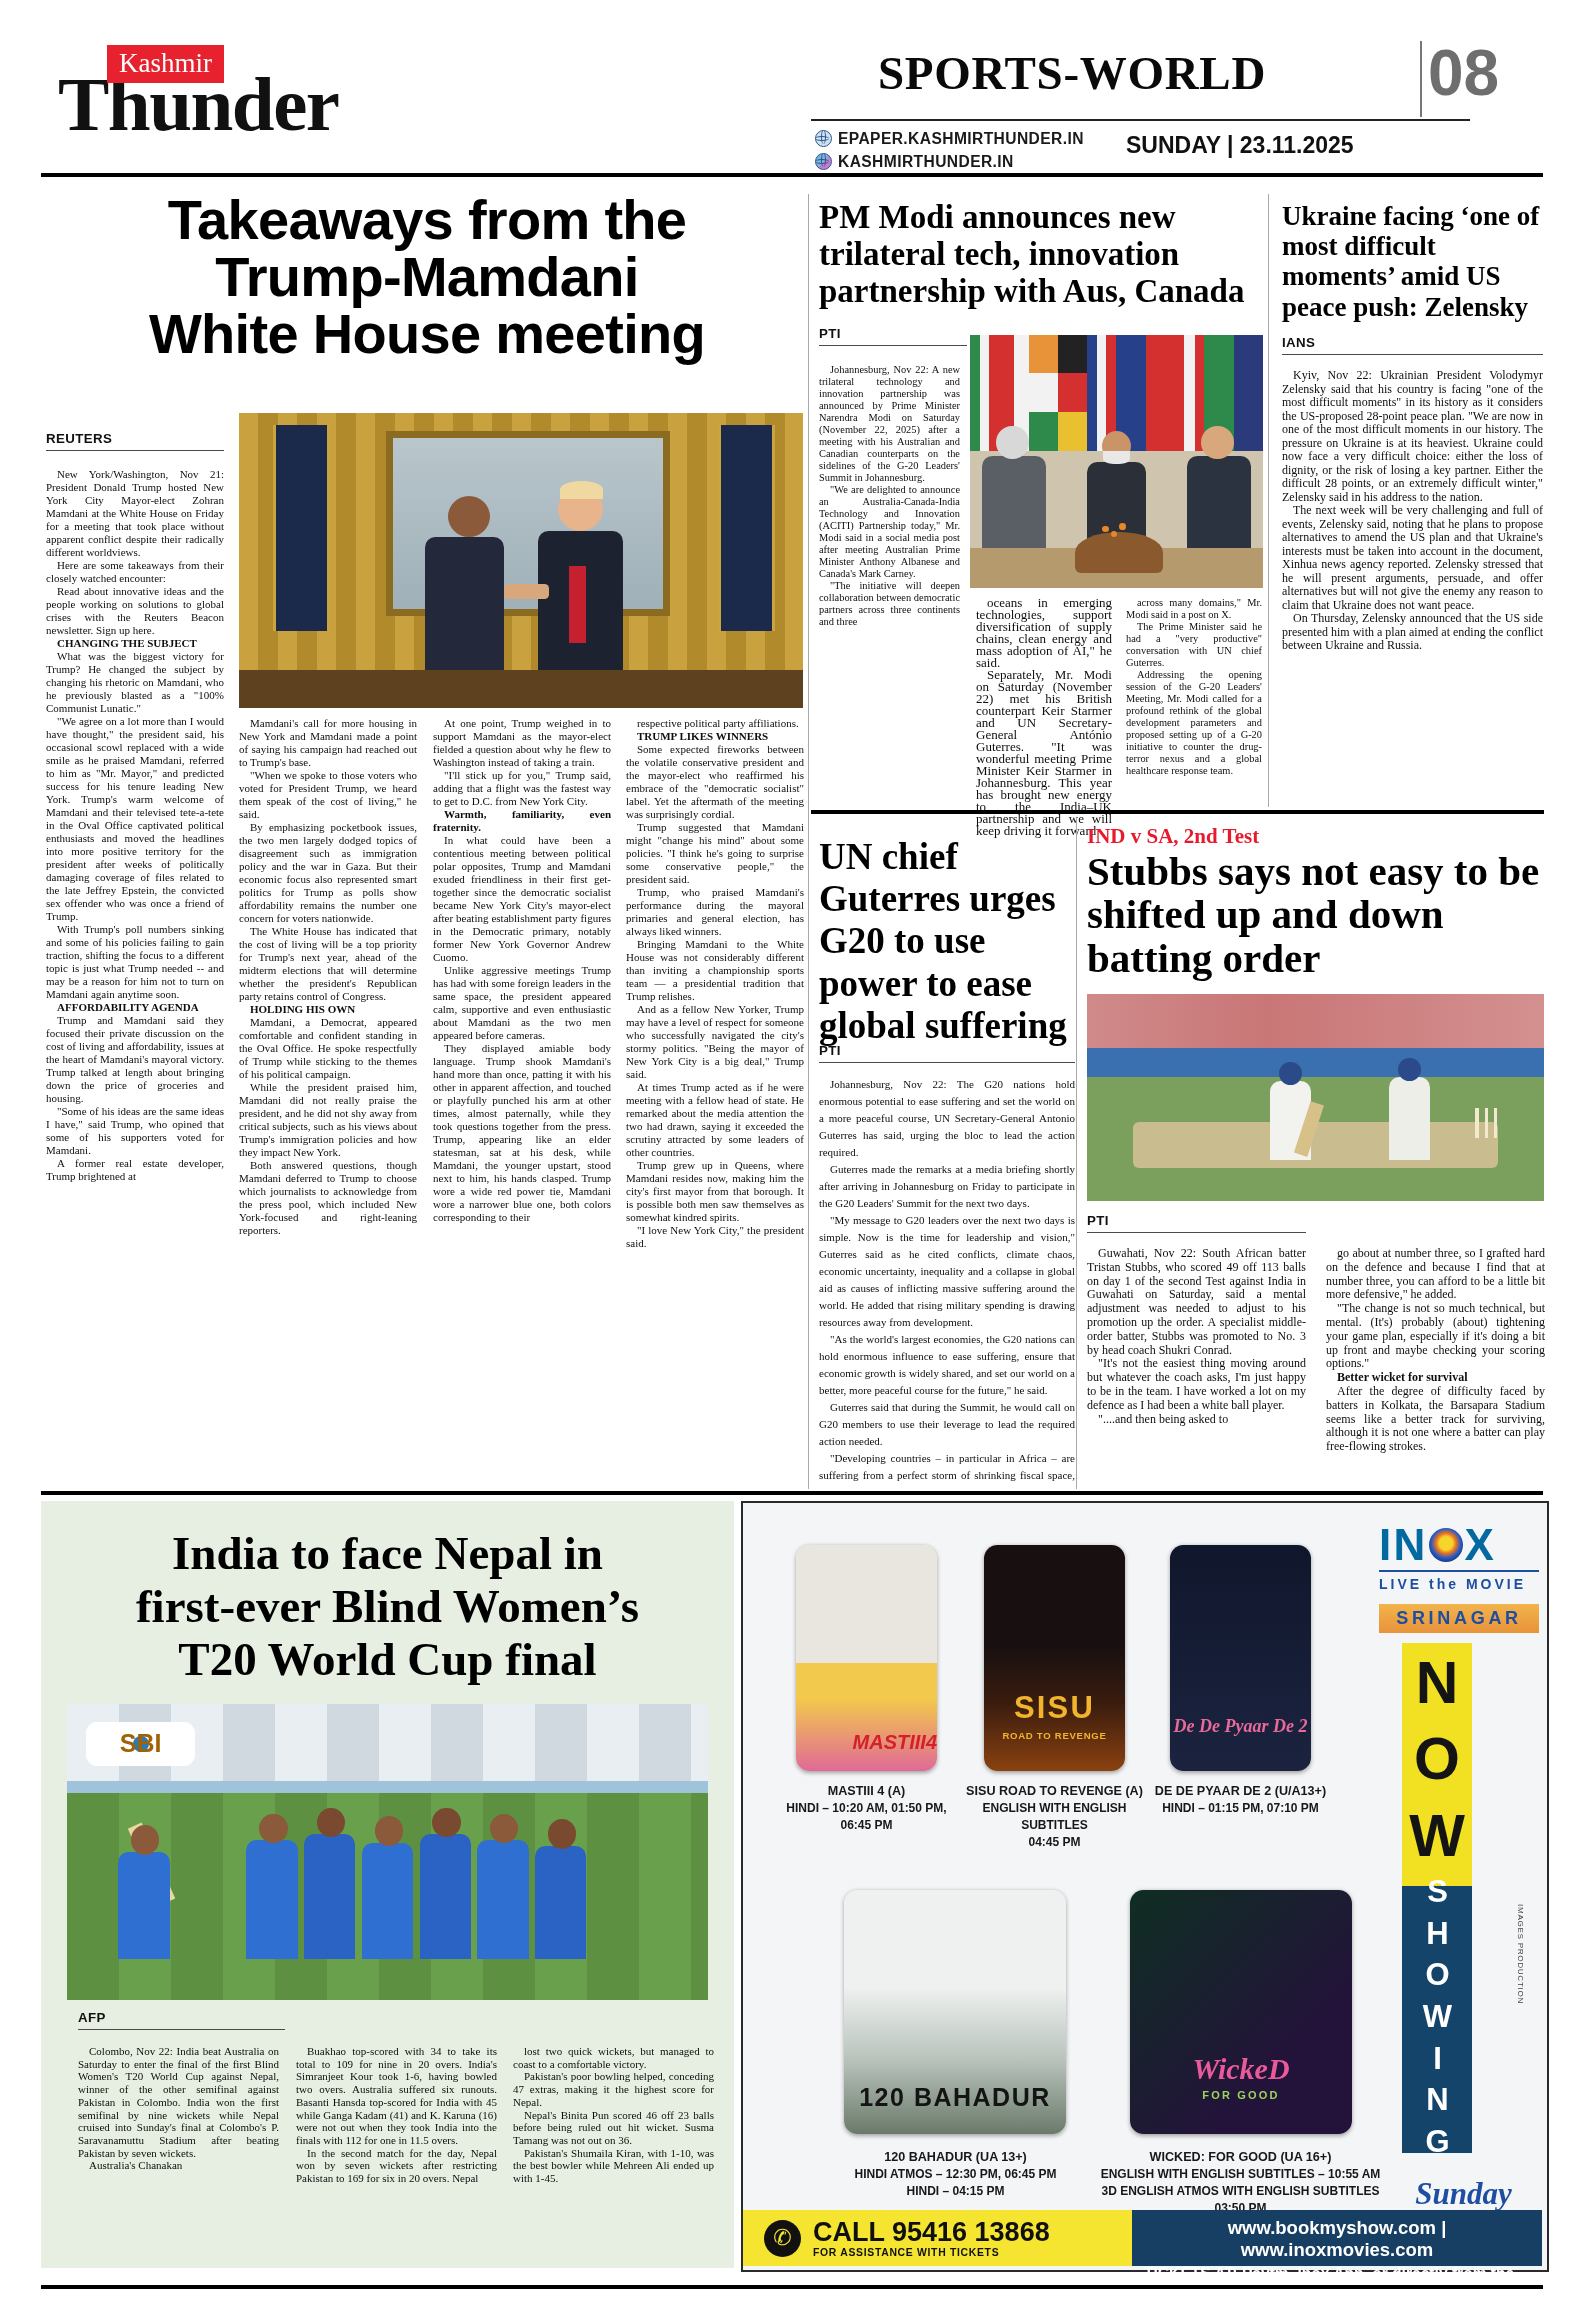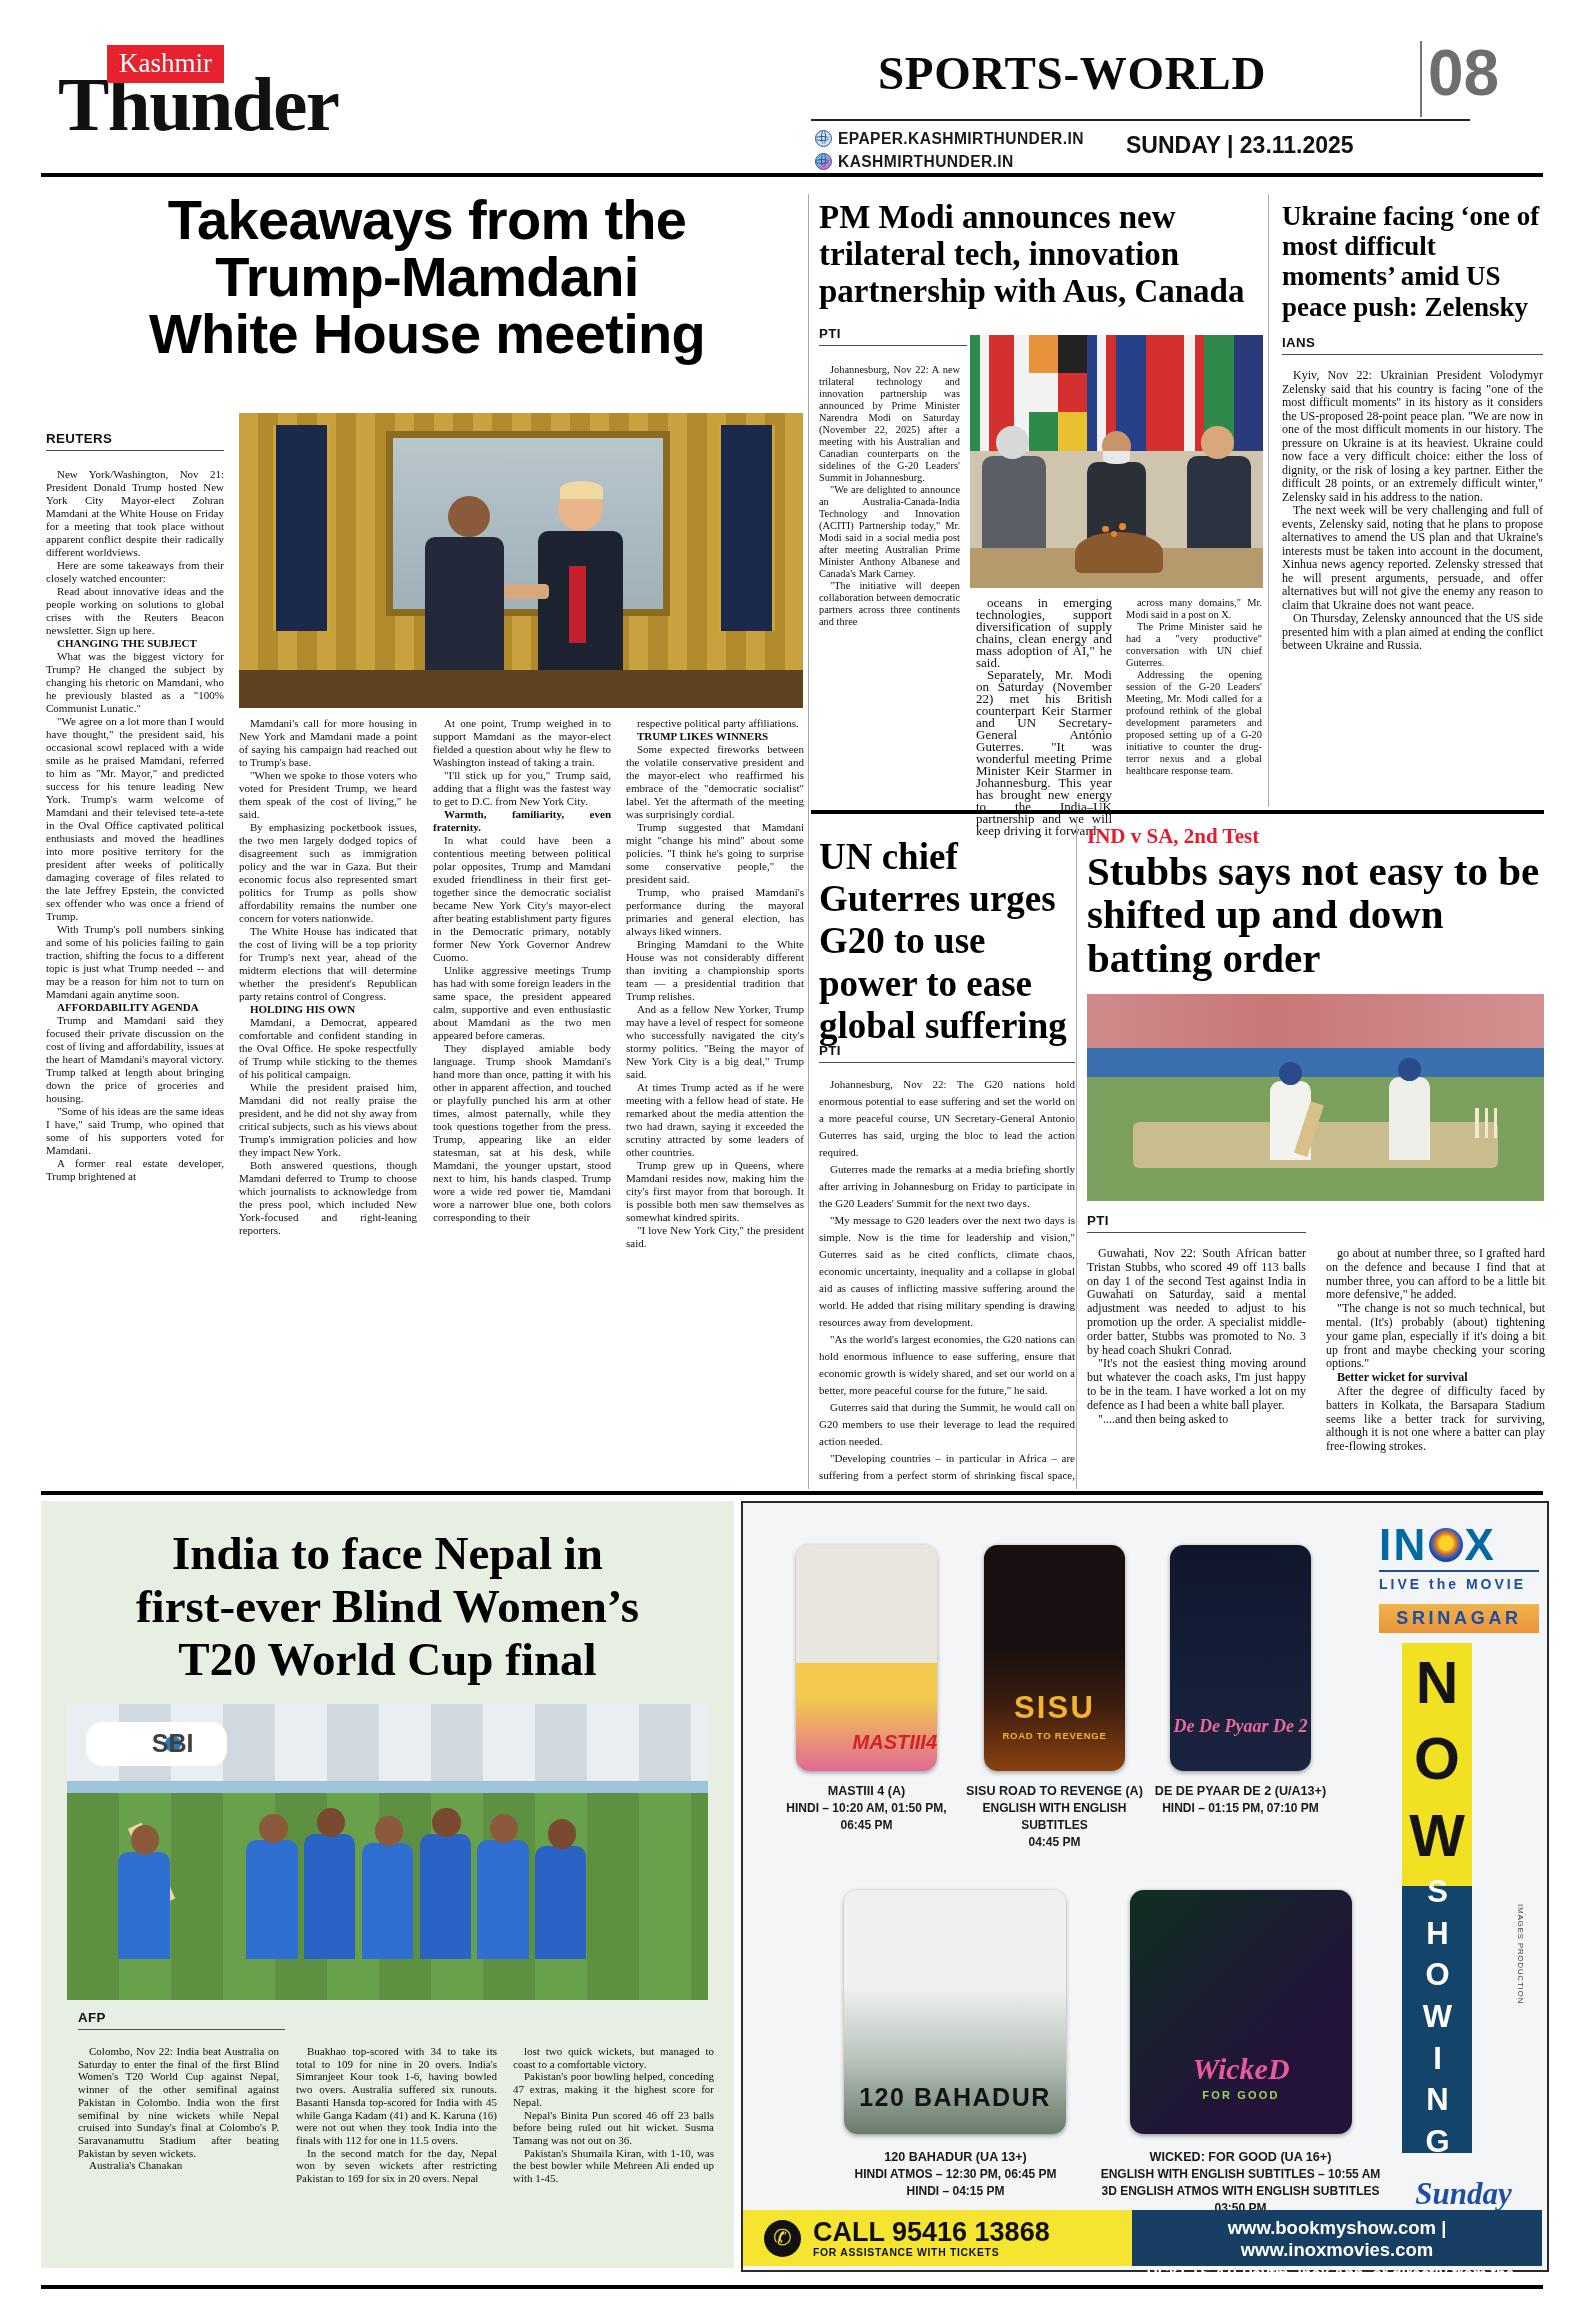--- a/index.html
+++ b/index.html
@@ -56,23 +56,23 @@
   .p3{background:#7ba05e;}
   .p3 .crowd{left:0;top:0;width:100%;height:26%;background:linear-gradient(90deg,#d08a8a,#c97676 40%,#d49090);}
   .p3 .board{left:0;top:26%;width:100%;height:14%;background:#3a6fb0;}
   .p3 .pitch{left:10%;top:62%;width:80%;height:22%;background:#c9bd8f;border-radius:6px;}
   .p3 .stump{width:3.7px;height:30px;background:#f2e9cf;}
 
   
   .p4{background:linear-gradient(#cfe3f0 0 26%,#9fc3da 26% 30%,#5d9141 30%);}
   .p4 .stand{left:0;top:0;width:100%;height:26%;background:repeating-linear-gradient(90deg,#e8eef2 0 52px,#cfd9df 52px 104px);}
   .p4 .grass{left:0;top:30%;width:100%;height:70%;background:repeating-linear-gradient(90deg,#5d9141 0 52px,#68a04b 52px 104px);}
-  .p4 .sbi{left:3%;top:6%;width:17%;height:15%;background:#fff;border-radius:16px;
-           font-family:"Liberation Sans",sans-serif;font-weight:bold;color:#404040;font-size:25px;
-           display:flex;align-items:center;justify-content:center;gap:6px;padding-left:32px;}
+  .p4 .sbi{left:3%;top:6%;width:17%;height:15%;background:#fff;border-radius:11px;
+           font-family:"Liberation Sans",sans-serif;font-weight:bold;color:#a16207;font-size:25px;
+           display:flex;align-items:center;justify-content:center;gap:6px;}
   .p4 .sbidot{position:static;width:16.3px;height:16.3px;border-radius:50%;background:#2a7ab8;display:inline-block;}
 
   
   .greenpanel{background:#e7efe2;}
 
   
   .adpanel{background:#f4f5f7;border:2.2px solid #2a2a2a;}
   .poster{position:absolute;border-radius:13.3px;overflow:hidden;box-shadow:0 1.5px 4.4px rgba(0,0,0,.35);
           display:flex;flex-direction:column;align-items:center;justify-content:flex-end;}
   .poster .pt{font-family:"Liberation Sans",sans-serif;font-weight:800;text-align:center;width:100%;}

